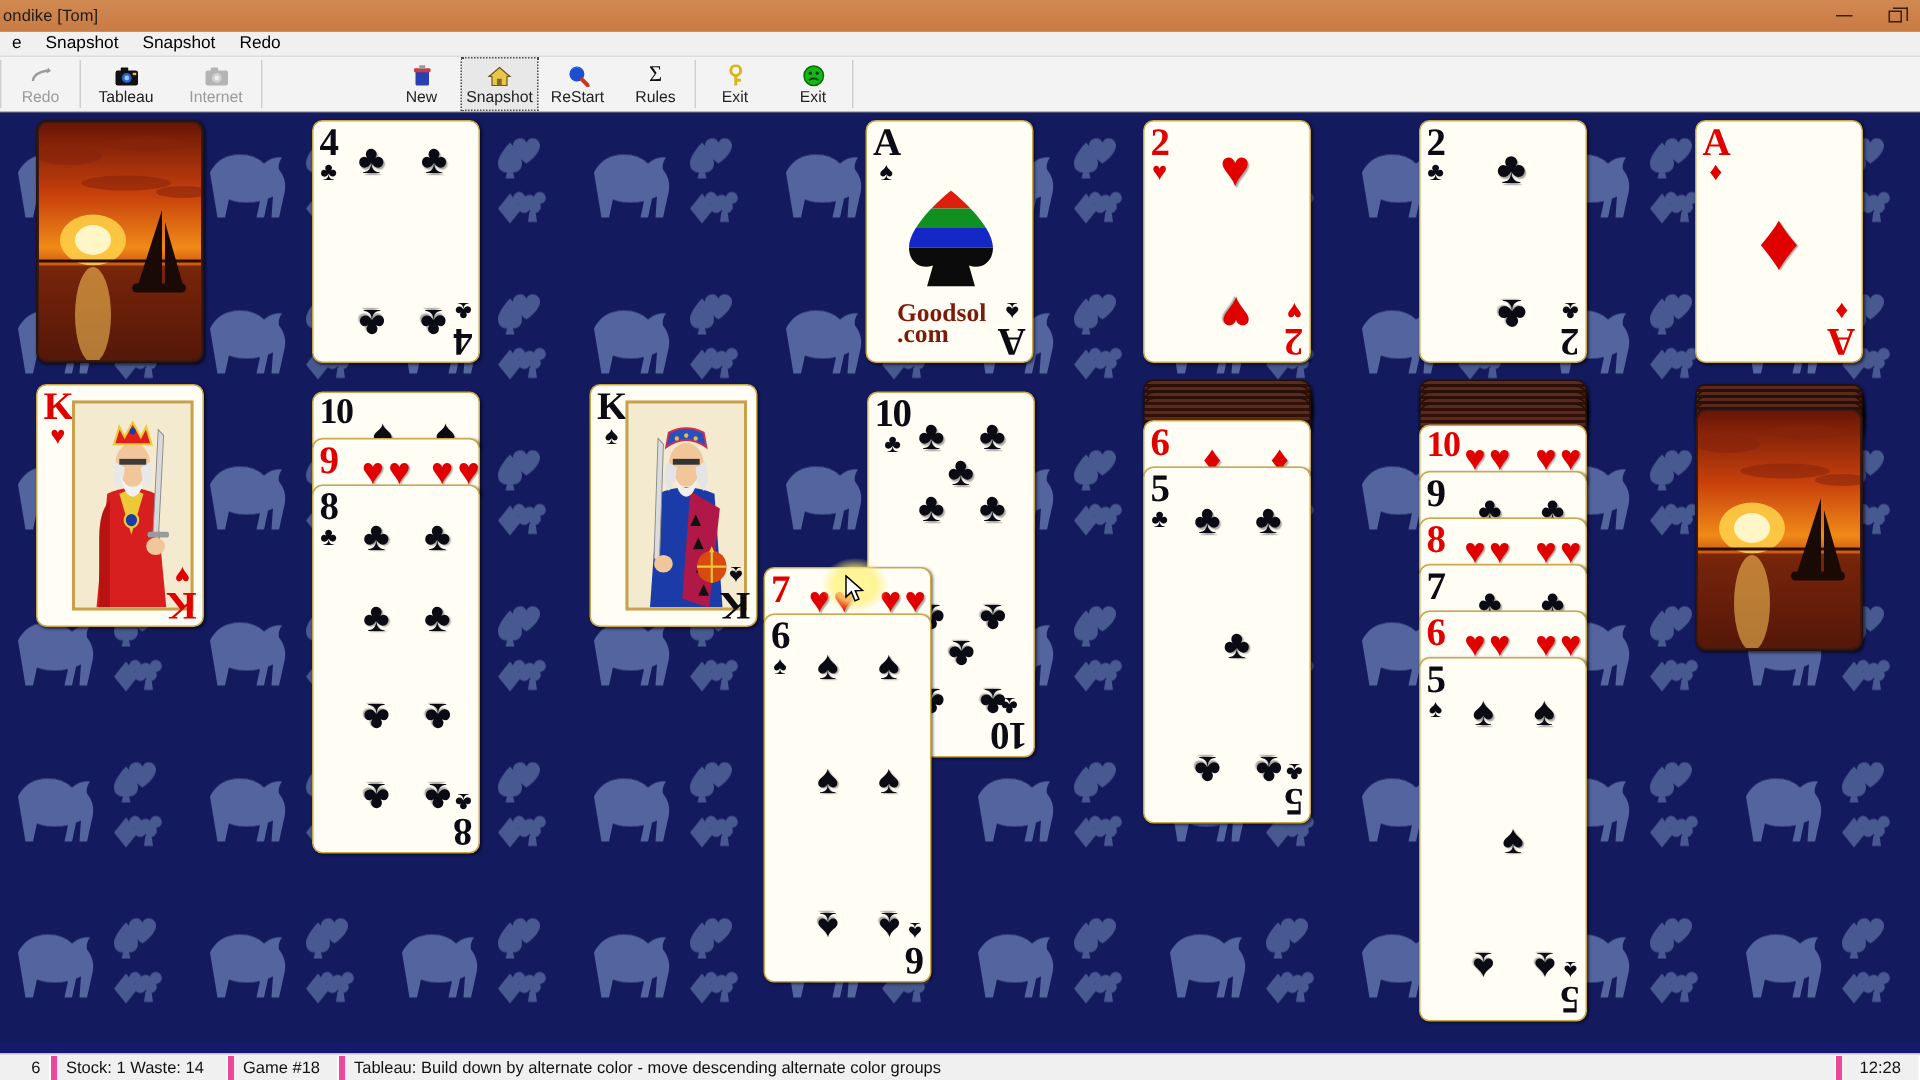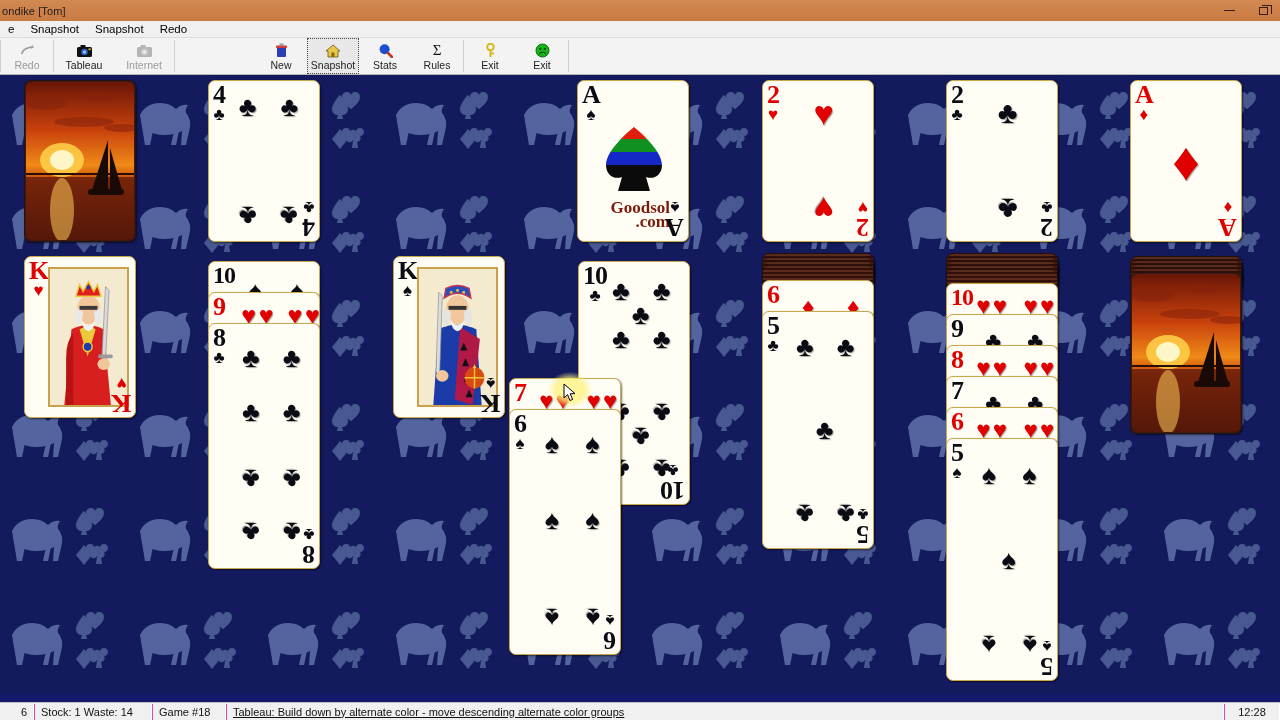--- a/index.html
+++ b/index.html
@@ -130,25 +130,25 @@
   .cursor { position:absolute; width:14px; height:20px; }
 
   
   #statusbar {
     position: absolute; left:0; top:702px; width:1280px; height:18px;
     background:#f0f0f0; border-top:1px solid #c2c2c2;
     display:flex; align-items:center; font-size:11px; color:#111;
   }
   .sb {
     height:16px; display:flex; align-items:center; padding:0 6px;
-    border-left:1px solid #ec4899; border-right:1px solid #fff;
+    border-left:4px solid #ec4899; border-right:1px solid #fff;
     white-space:nowrap;
   }
   .sb.first { border-left:none; }
-  .sb.grow { flex:1;text-decoration:underline; }
+  .sb.grow { flex:1; }
   #taskstrip {
     position:absolute; left:0; top:695px; width:1280px; height:7px;
     background:#161a6e;
   }
 </style>
 </head>
 <body>
 
 <div id="titlebar">
   <span class="ttl">ondike [Tom]</span>
@@ -234,21 +234,21 @@
   </div>
 
   <div class="tbbtn">
     <span class="tbicon">
       <svg width="15" height="15" viewBox="0 0 15 15">
           <circle cx="6.6" cy="6.3" r="5" fill="#1b4fd0"></circle>
           <path d="M3 3.5 A5 5 0 0 1 10 3.5 A5.5 5.5 0 0 0 3 3.5" fill="#8fb6ff"></path>
           <path d="M10 10 L14 14" stroke="#c43a1e" stroke-width="2.6" stroke-linecap="round"></path>
         </svg>
     </span>
-    <span class="tb-lbl">Stats</span>
+    <span class="tb-lbl">ReStart</span>
   </div>
 
   <div class="tbbtn">
     <span class="tbicon" style="font-size:15px;font-family:'Liberation Serif',serif;color:#111;line-height:1;">Σ</span>
     <span class="tb-lbl">Rules</span>
   </div>
 
   <div class="tb-sep"></div>
 
   <div class="tbbtn">
@@ -359,21 +359,21 @@
               <path d="M36 6 C36 6 8 28 8 44 C8 54 16 59 24 56 L20 70 L52 70 L48 56 C56 59 64 54 64 44 C64 28 36 6 36 6 Z"></path>
             </clipPath>
           </defs>
         <g clip-path="url(#spclip)">
           <rect x="0" y="0" width="72" height="18" fill="#e01e0d"></rect>
           <rect x="0" y="18" width="72" height="13" fill="#119022"></rect>
           <rect x="0" y="31" width="72" height="13" fill="#1428c8"></rect>
           <rect x="0" y="44" width="72" height="34" fill="#0b0b0b"></rect>
         </g>
       </svg>
-      <div style="font-family:'Liberation Serif',serif;font-weight:700;font-size:17px;color:#7a1c0b;text-align:right;line-height:14px;margin-top:-2px;">
+      <div style="font-family:'Liberation Serif',serif;font-weight:700;font-size:17px;color:#7a1c0b;text-align:left;line-height:14px;margin-top:-2px;">
         <div>Goodsol</div>
         <div>.com</div>
       </div>
     </div>
     <div class="idx br blk">
       <span class="rank">A</span>
       <span class="pip">♠</span>
     </div>
   </div>
 

